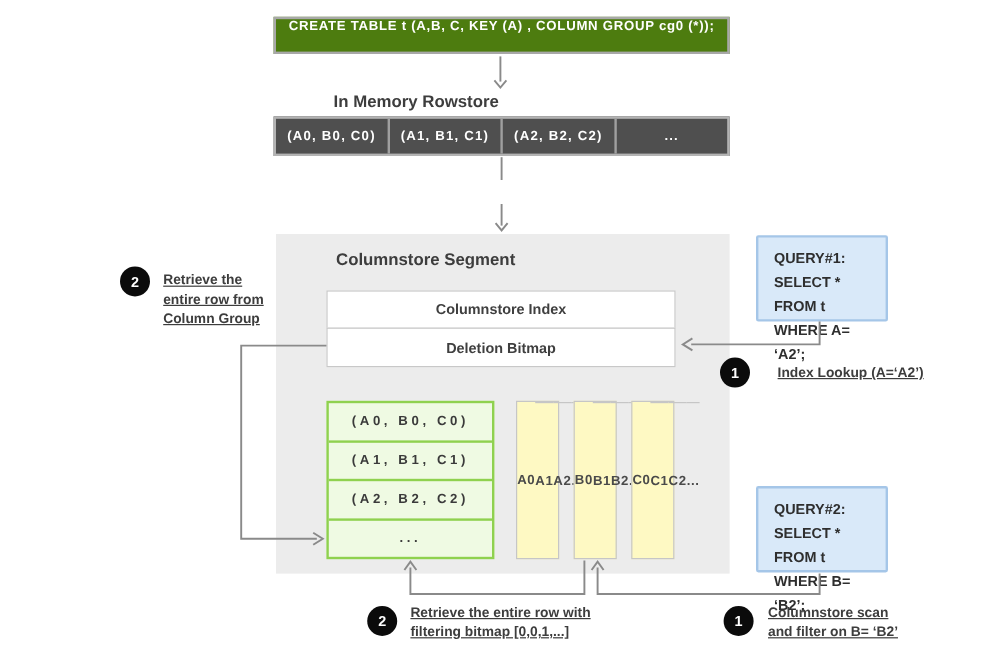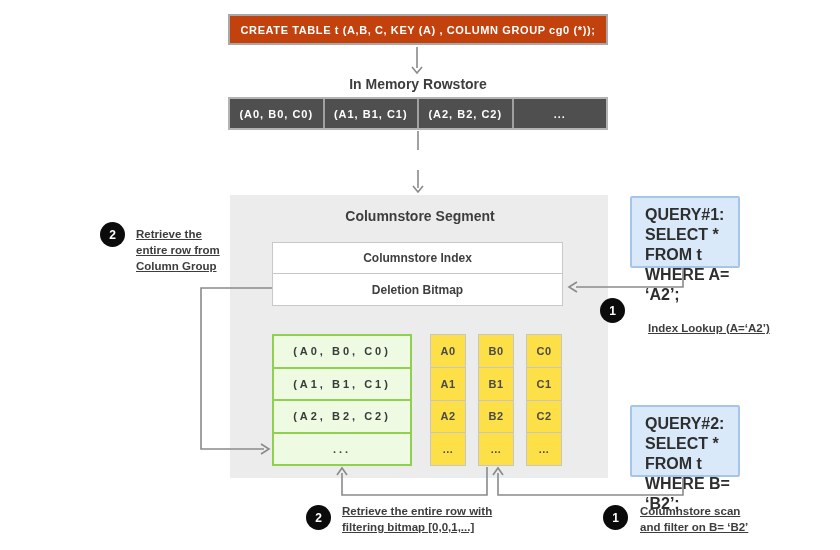--- a/index.html
+++ b/index.html
@@ -3,53 +3,53 @@
 <meta charset="utf-8">
 <style>
   html,body{margin:0;padding:0;background:#ffffff;}
   #canvas{
     position:relative;width:840px;height:550px;background:#ffffff;overflow:hidden;
     font-family:"Liberation Sans","DejaVu Sans",sans-serif;
     -webkit-font-smoothing:antialiased;
   }
   .abs{position:absolute;box-sizing:border-box;}
   .darkbox{
-    background:#c2410c;border:2px solid #a8a8a8;color:#ffffff;
+    background:#4d7c0f;border:2px solid #a8a8a8;color:#ffffff;
     font-weight:700;font-size:11px;letter-spacing:0.6px;
-    display:flex;align-items:center;justify-content:center;text-align:center;
+    display:flex;align-items:flex-start;justify-content:center;text-align:center;
   }
   .rowbar{display:flex;background:#4f4f4f;border:2px solid #b3b3b3;}
   .rowbar .cell{
     flex:1;display:flex;align-items:center;justify-content:center;
     color:#fff;font-weight:700;font-size:11px;letter-spacing:1px;
   }
   .rowbar .cell + .cell{border-left:2px solid #a0a0a0;}
-  .heading{font-weight:700;color:#3d3d3d;text-align:center;}
+  .heading{font-weight:700;color:#3d3d3d;text-align:left;}
   .smallcaps{font-weight:700;font-size:11px;color:#4a4a4a;letter-spacing:0.4px;text-align:center;}
   .segment{background:#ececec;}
   .whitebox{
     background:#ffffff;border:1px solid #c8c8c8;
     display:flex;align-items:center;justify-content:center;
     font-weight:700;font-size:12px;color:#3f3f3f;
   }
   .greenstack{border:2px solid #8fd14f;background:#effae3;display:flex;flex-direction:column;}
   .greenstack .grow{
     flex:1;display:flex;align-items:center;justify-content:center;
     font-weight:700;font-size:11px;color:#3a3a3a;letter-spacing:3px;
   }
   .greenstack .grow + .grow{border-top:2px solid #8fd14f;}
-  .colstack{display:flex;flex-direction:column;background:#fde047;border:1px solid #c6c6c6;}
+  .colstack{display:flex;flex-direction:row;background:#fef9c3;border:1px solid #c6c6c6;}
   .colstack .ccell{
     flex:1;display:flex;align-items:center;justify-content:center;
     font-weight:700;font-size:11px;color:#4a4a4a;letter-spacing:0.5px;
   }
   .colstack .ccell + .ccell{border-top:1px solid #c6c6c6;}
   .querybox{
     background:#d9e9f9;border:2px solid #a5c6e8;border-radius:2px;
-    font-weight:700;font-size:16px;color:#2e2e2e;line-height:20px;
+    font-weight:700;font-size:12px;color:#2e2e2e;line-height:20px;
     padding:7px 6px 0 13px;white-space:pre-line;
   }
   .badge{
     background:#0b0b0b;color:#ffffff;border-radius:50%;
     width:25px;height:25px;display:flex;align-items:center;justify-content:center;
     font-weight:700;font-size:12px;
   }
   .note{
     font-weight:700;font-size:11.5px;color:#3d3d3d;line-height:16px;white-space:pre-line;text-decoration:underline;
   }
@@ -114,21 +114,21 @@
   <div class="abs querybox" style="left:630px;top:405px;width:110px;height:72px;">QUERY#2:
 SELECT * FROM t
 WHERE B= ‘B2’;</div>
 
   <div class="abs badge" style="left:100px;top:222px;">2</div>
   <div class="abs note" style="left:136px;top:226px;width:120px;">Retrieve the
 entire row from
 Column Group</div>
 
   <div class="abs badge" style="left:600px;top:298px;">1</div>
-  <div class="abs note" style="left:636px;top:320px;width:180px;padding-left:12px;">Index Lookup (A=‘A2’)</div>
+  <div class="abs note" style="left:636px;top:303px;width:180px;padding-left:12px;">Index Lookup (A=‘A2’)</div>
 
   <div class="abs badge" style="left:306px;top:505px;">2</div>
   <div class="abs note" style="left:342px;top:503px;width:190px;">Retrieve the entire row with
 filtering bitmap [0,0,1,...]</div>
 
   <div class="abs badge" style="left:603px;top:505px;">1</div>
   <div class="abs note" style="left:640px;top:503px;width:160px;">Columnstore scan
 and filter on B= ‘B2’</div>
 
   <svg class="wires" width="840" height="550" viewBox="0 0 840 550">

